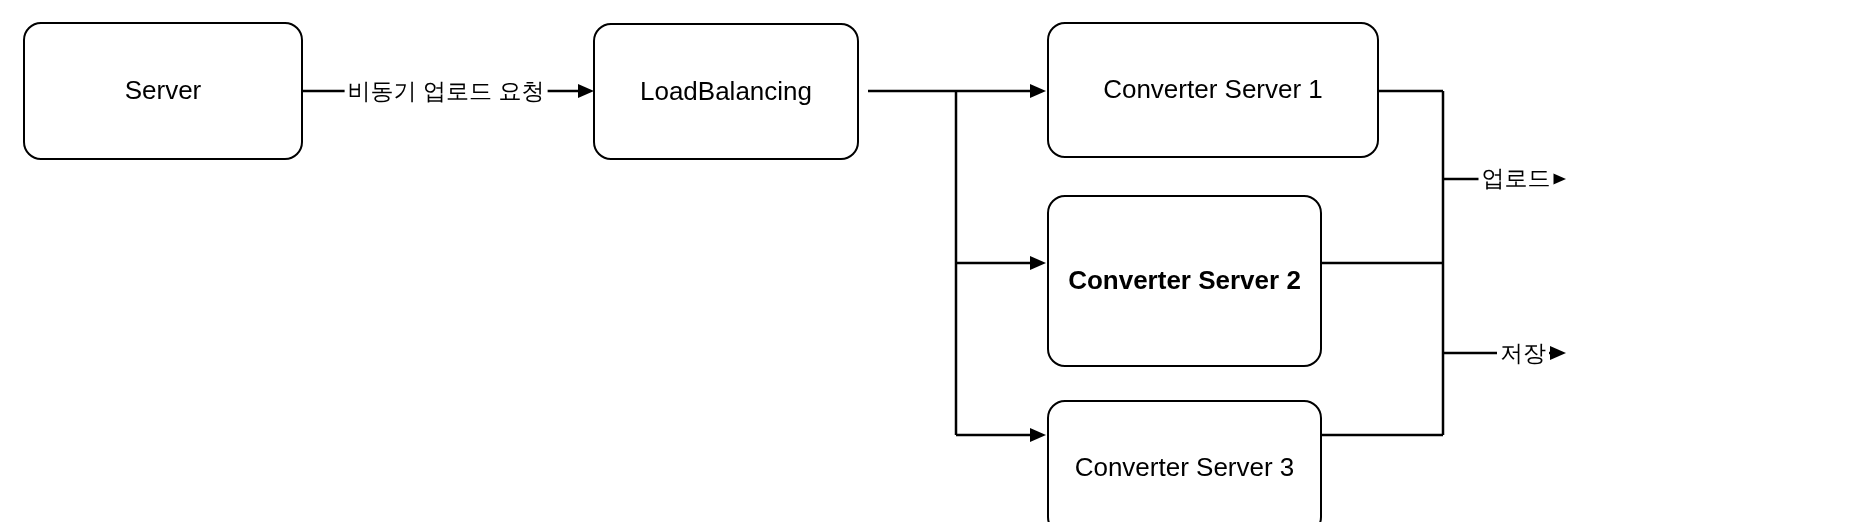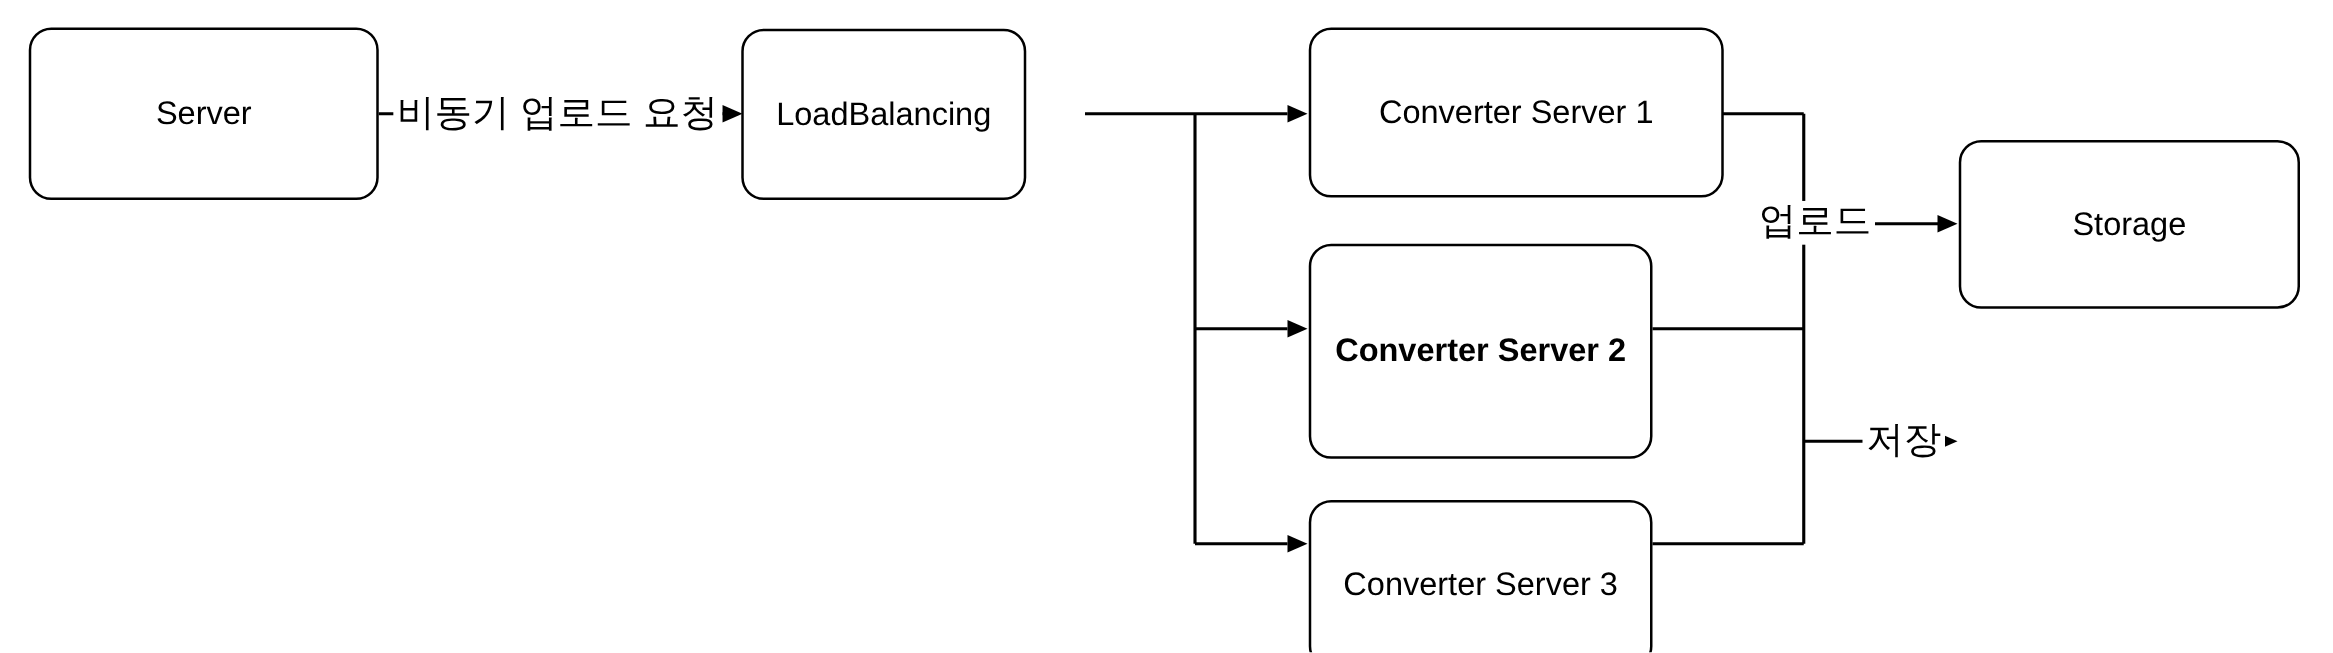--- a/index.html
+++ b/index.html
@@ -26,36 +26,36 @@
     box-sizing:border-box;
     background:var(--node-fill);
     border:2.5px solid var(--stroke);
     border-radius:18px;
     display:flex;align-items:center;justify-content:center;
     font-size:26px;line-height:1.2;
     text-align:center;
     white-space:nowrap;
   }
   #n-server      {left:23px;  top:22px;  width:280px; height:138px;}
-  #n-loadbalancing{left:593px; top:23px;  width:228px; height:137px;}
+  #n-loadbalancing{left:593px; top:23px;  width:266px; height:137px;}
   #n-converter1  {left:1047px;top:22px;  width:332px; height:136px;}
   #n-converter2  {left:1047px;top:195px; width:275px; height:172px;font-weight:bold;}
   #n-converter3  {left:1047px;top:367px; width:275px; height:135px;margin-top:33px;}
   #n-storage     {left:1567px;top:112px; width:273px; height:135px;}
   #n-db          {left:1567px;top:285px; width:273px; height:137px;}
   .edge-label{
     position:absolute;
     transform:translate(-50%,-50%);
     background:var(--bg);
     padding:0 3px;
-    font-size:30px;line-height:1.15;
+    font-size:23px;line-height:1.15;
     white-space:nowrap;
   }
   #l-async {left:446px; top:91px;}
-  #l-upload{left:1452px;top:178px;}
+  #l-upload{left:1516px;top:178px;}
   #l-save  {left:1523px;top:353px;}
 </style>
 </head>
 <body>
 
 <div class="canvas">
 
   <svg class="wires" viewBox="0 0 1866 522" xmlns="http://www.w3.org/2000/svg">
 
     <path d="M303 91 H578"></path>
@@ -85,21 +85,20 @@
   <div class="node" id="n-server">Server</div>
 
   <div class="node" id="n-loadbalancing">LoadBalancing</div>
 
   <div class="node" id="n-converter1">Converter Server 1</div>
 
   <div class="node" id="n-converter2">Converter Server 2</div>
 
   <div class="node" id="n-converter3">Converter Server 3</div>
 
-  <div class="node" id="n-storage">Storage</div>
 
 
   <div class="edge-label" id="l-async">비동기 업로드 요청</div>
 
   <div class="edge-label" id="l-upload">업로드</div>
 
   <div class="edge-label" id="l-save">저장</div>
 
 </div>
 

